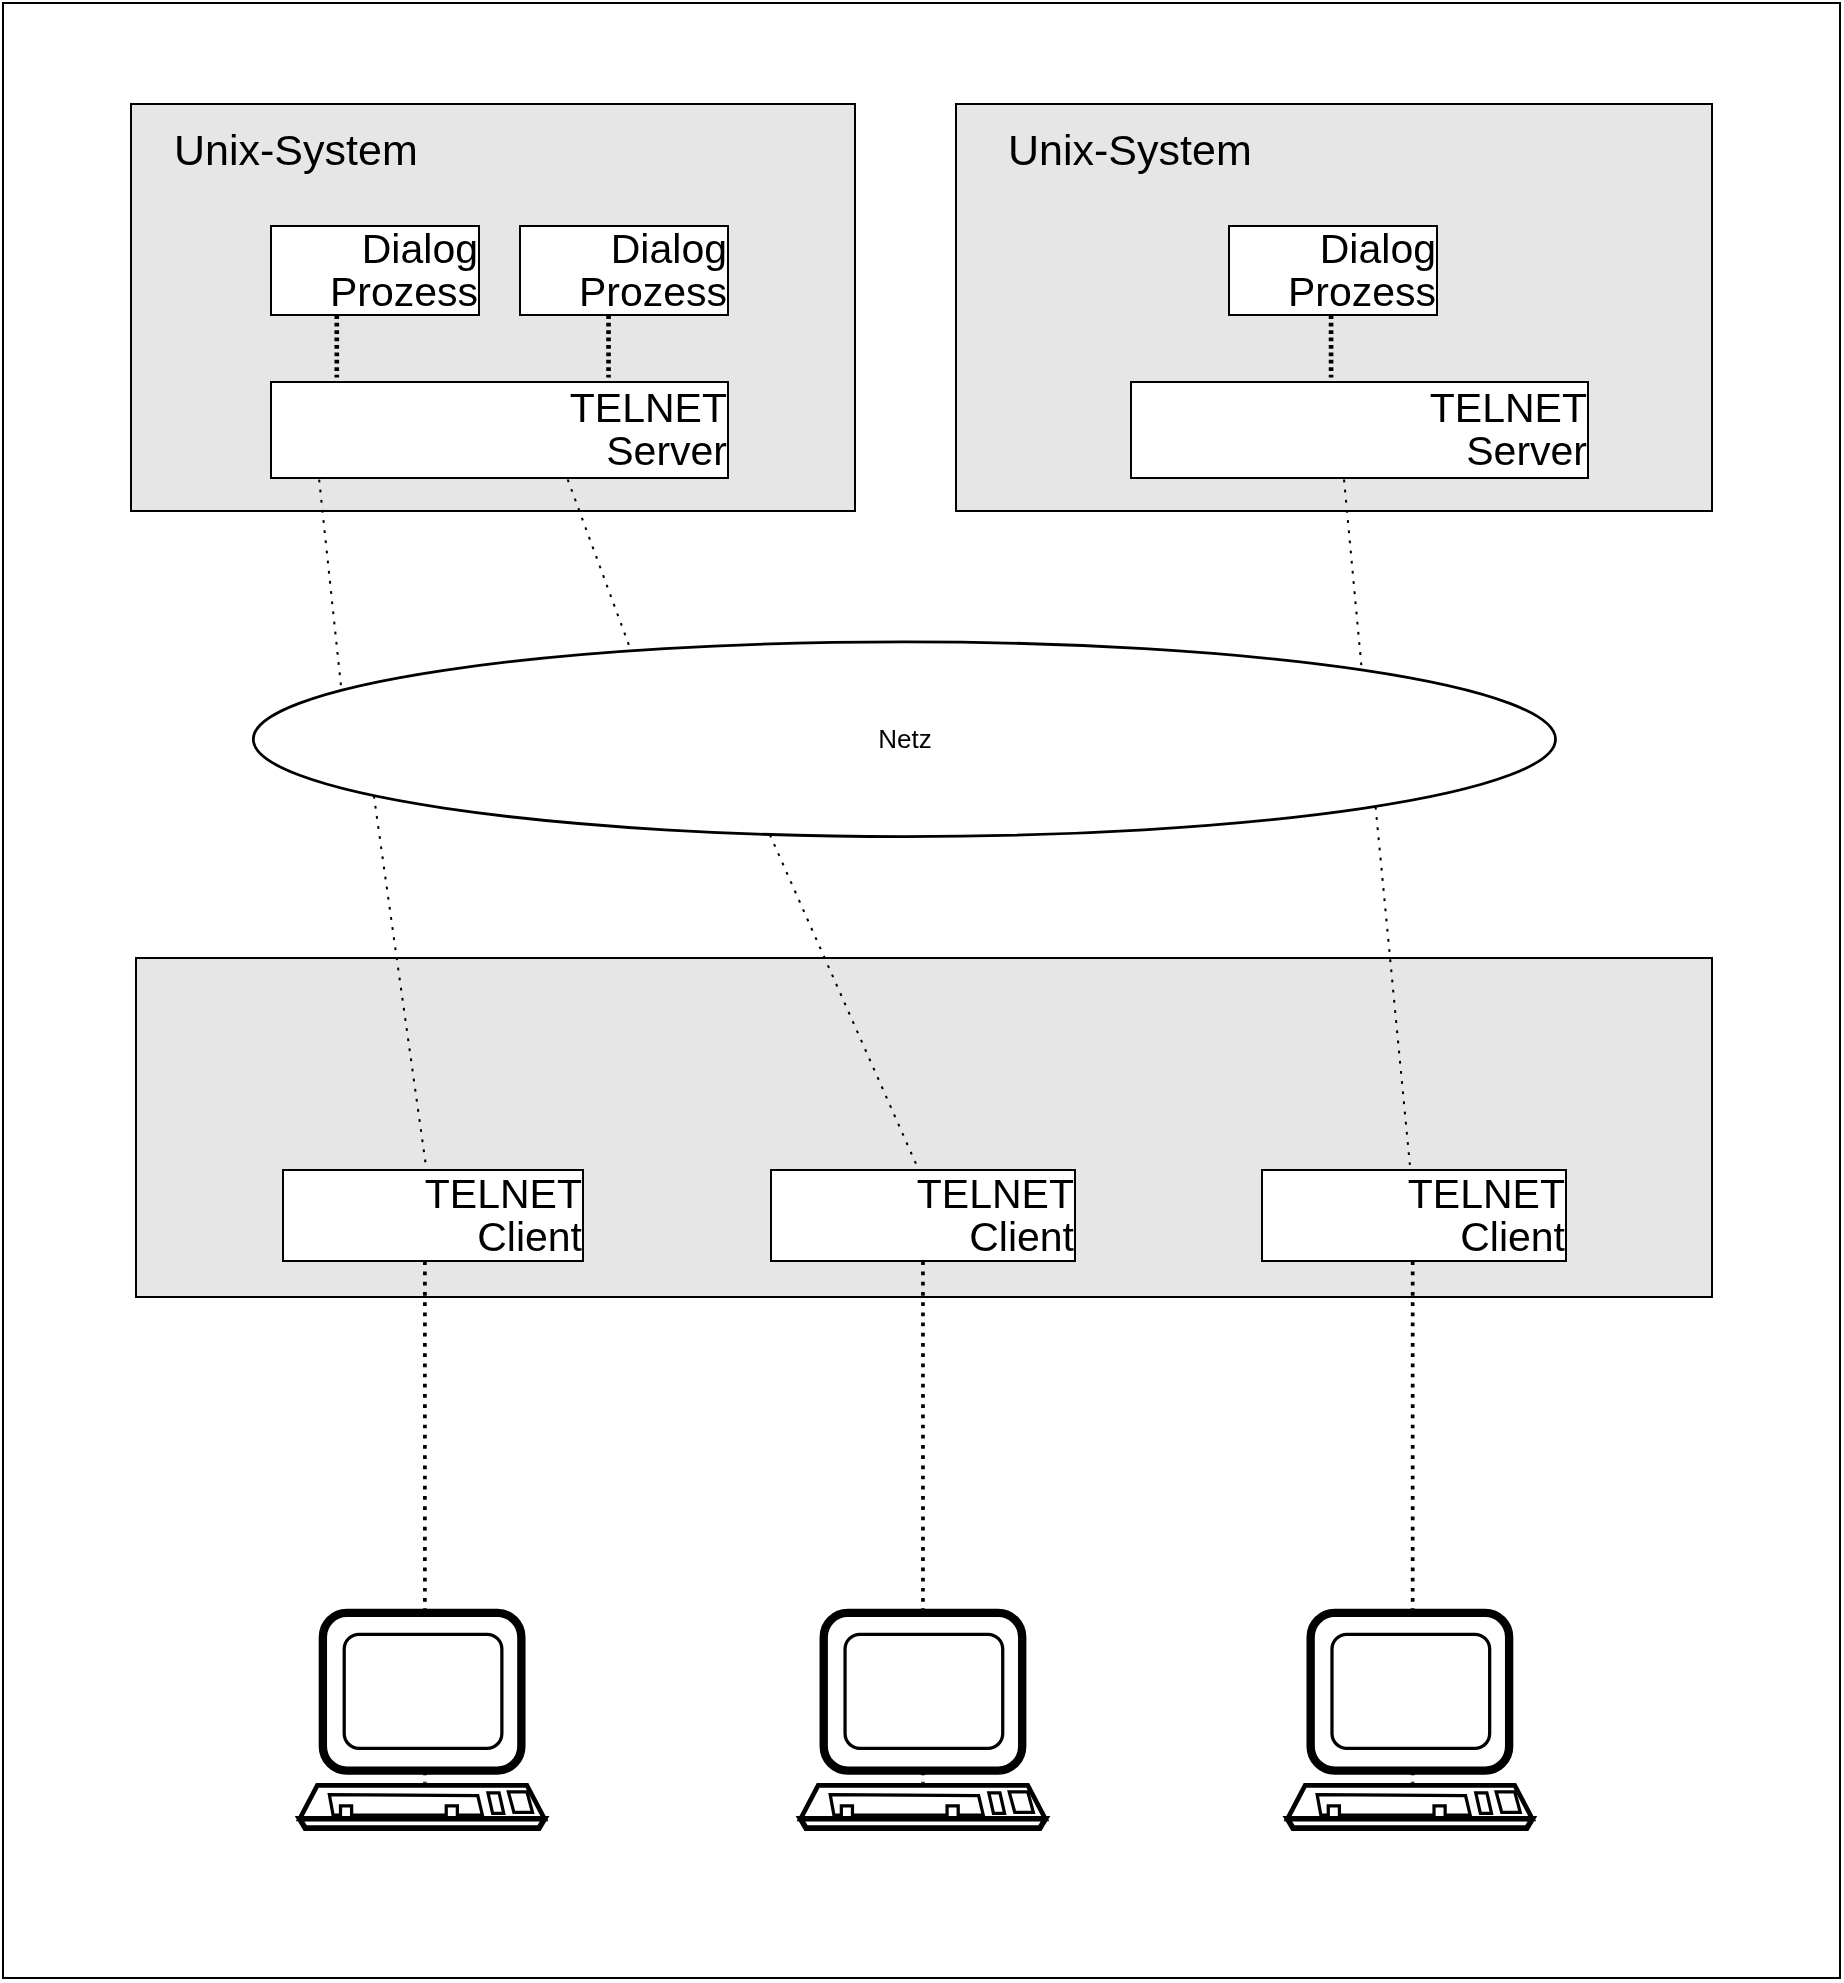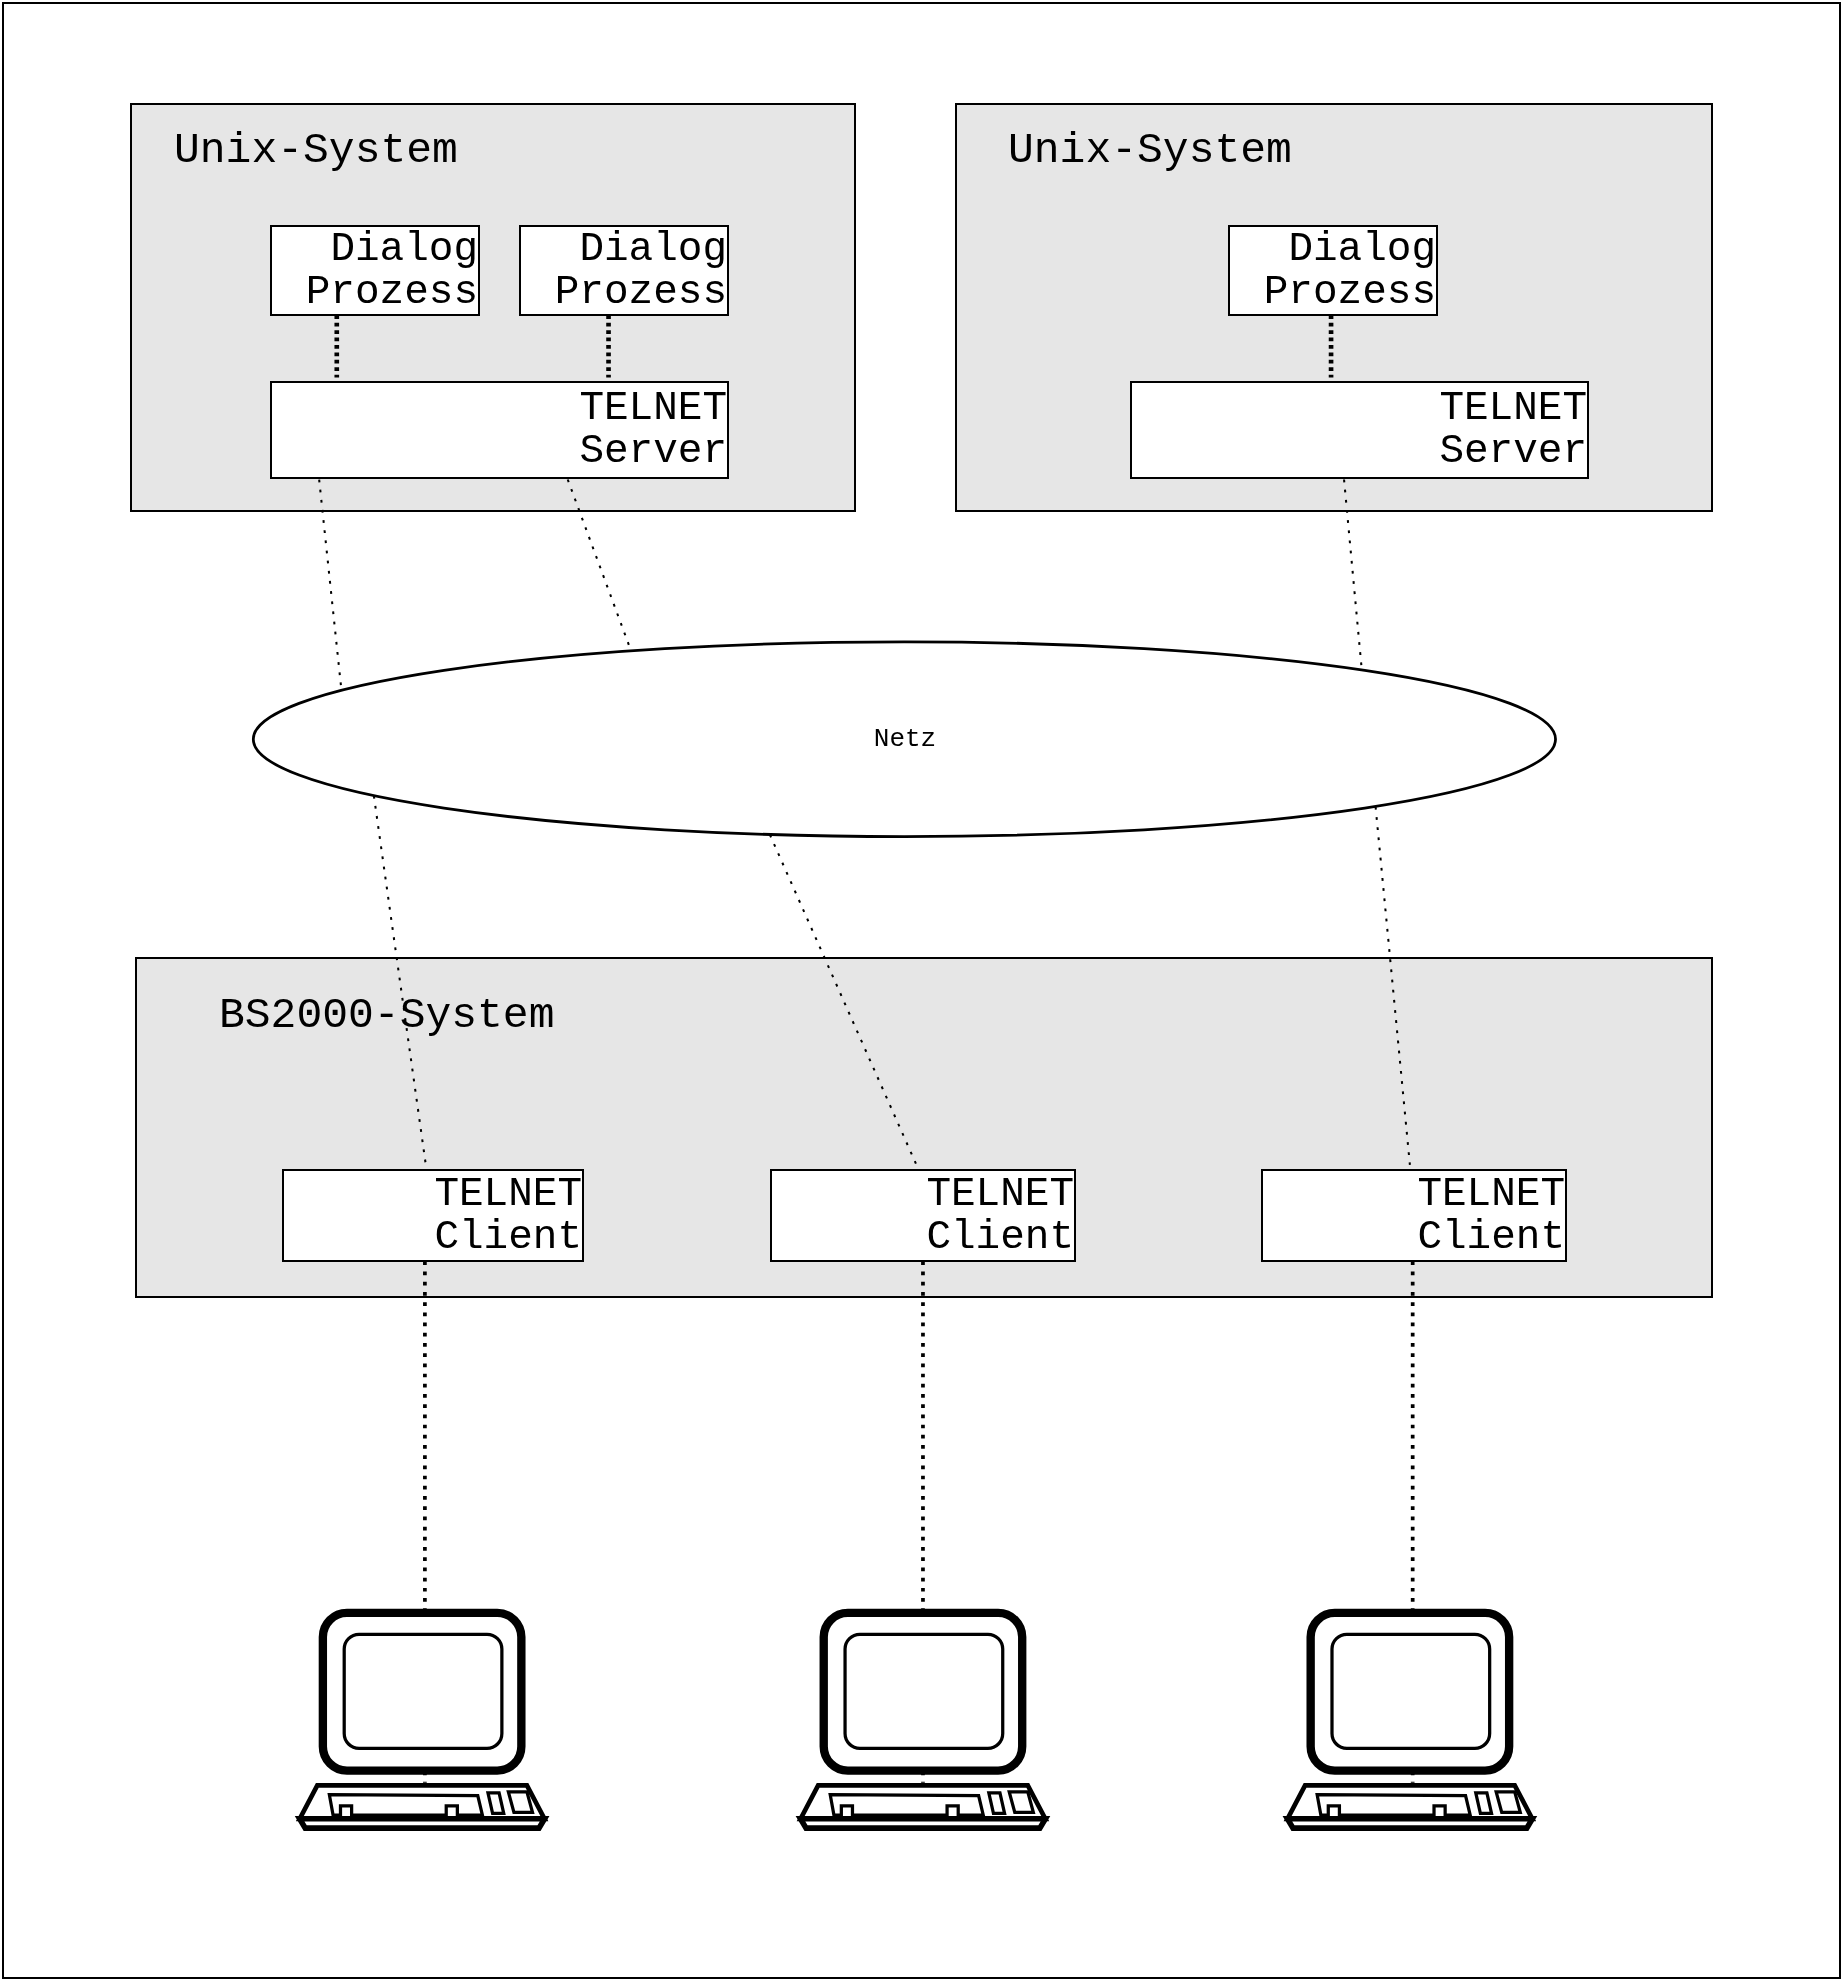--- a/index.html
+++ b/index.html
@@ -5,21 +5,21 @@
   :root{
     --system-fill:#e6e6e6;
     --process-fill:#ffffff;
     --stroke:#000000;
   }
   html,body{margin:0;padding:0;background:#ffffff;}
   .canvas{
     position:relative;
     width:1845px;height:1983px;
     background:#ffffff;
-    font-family:Liberation Mono, monospace;
+    font-family:Liberation Sans, sans-serif;
     color:#000;
     overflow:hidden;
   }
   .frame{
     position:absolute;left:1.9px;top:1.9px;right:3.7px;bottom:3.7px;
     border:2.8px solid var(--stroke);
   }
   .sys-box{
     position:absolute;
     background:var(--system-fill);
@@ -112,21 +112,20 @@
       </div>
       <div class="proc-box" style="left:173px;top:276px;width:459px;height:98px;">
         <div>TELNET</div>
         <div>Server</div>
       </div>
     </div>
 
     <div class="net-label">Netz</div>
 
     <div class="sys-box" style="left:135px;top:957px;width:1578px;height:341px;">
-      <div class="sys-title" style="left:82px;top:33px;">BS2000-System</div>
       <div class="proc-box" style="left:145px;top:210px;width:302px;height:93px;">
         <div>TELNET</div>
         <div>Client</div>
       </div>
       <div class="proc-box" style="left:633px;top:210px;width:306px;height:93px;">
         <div>TELNET</div>
         <div>Client</div>
       </div>
       <div class="proc-box" style="left:1124px;top:210px;width:306px;height:93px;">
         <div>TELNET</div>

